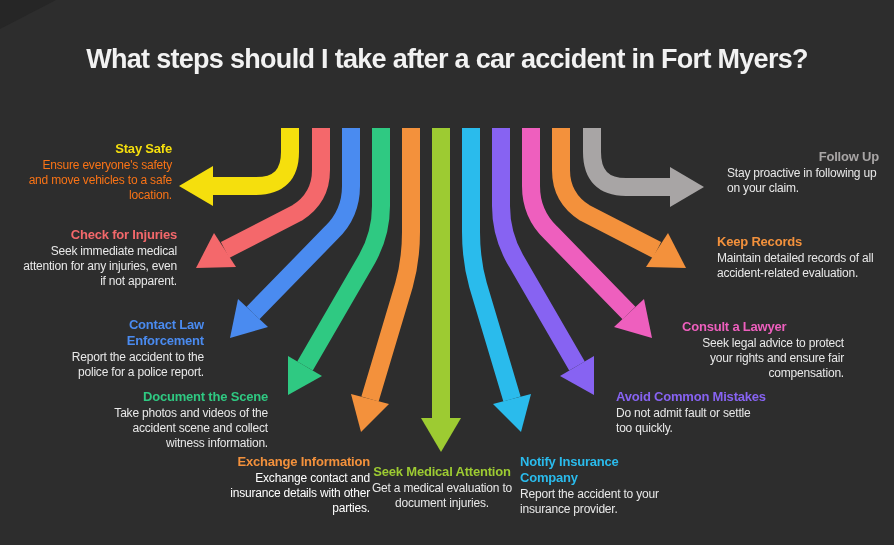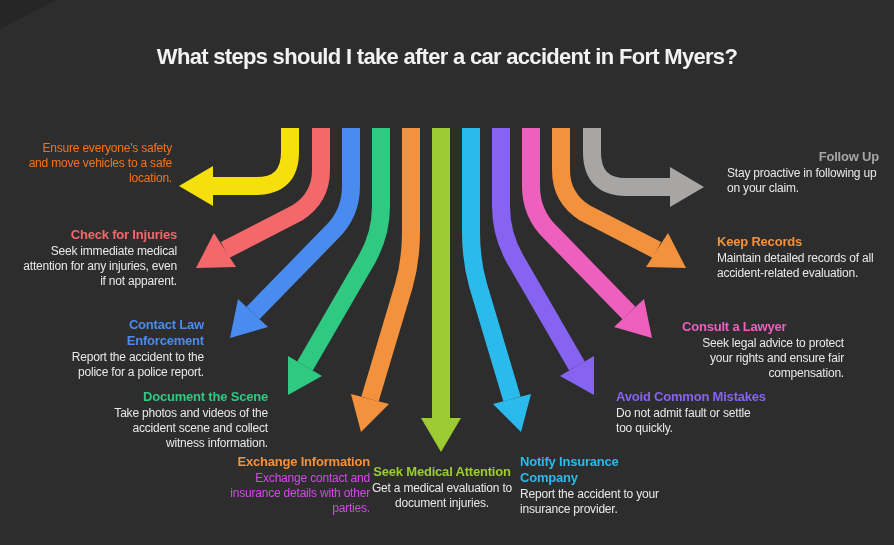--- a/index.html
+++ b/index.html
@@ -3,21 +3,21 @@
 <meta charset="utf-8">
 <style>
   html,body{margin:0;padding:0;background:#1a1a1a;}
   .stage{
     position:relative;width:894px;height:545px;overflow:hidden;
     background:#2d2d2d;
     font-family:"Liberation Sans", sans-serif;
   }
   .stage-title{
     position:absolute;top:44px;left:0;width:100%;
-    text-align:center;font-size:22px;font-weight:bold;
+    text-align:center;font-size:27px;font-weight:bold;
     letter-spacing:-0.7px;color:#f2f2f2;
   }
   svg.arrows{position:absolute;top:0;left:0;}
   .step{
     position:absolute;font-size:12px;line-height:1.24;
     letter-spacing:-0.2px;color:#e8e8e8;
   }
   .step .t{font-size:13px;font-weight:bold;margin-bottom:1px;letter-spacing:-0.2px;}
   .align-r{text-align:right}
   .align-c{text-align:center}
@@ -51,41 +51,42 @@
     <polygon points="361,432 351,394 389,404" fill="#F3913C"></polygon>
     <polygon points="441,452 421,418 461,418" fill="#9DCB32"></polygon>
     <polygon points="521,432 493,404 531,394" fill="#2ABBEC"></polygon>
     <polygon points="594,395 560,376 594,356" fill="#8763F2"></polygon>
     <polygon points="652,338 614,327 644,299" fill="#EE5FBE"></polygon>
     <polygon points="686,268 646,267 668,233" fill="#F3913C"></polygon>
     <polygon points="704,187 670,167 670,207" fill="#A8A5A5"></polygon>
   </svg>
 
   <div class="step align-r" style="top:141px;right:722px;width:150px">
+    <div class="t" style="color: rgb(245, 223, 13);">Stay Safe</div>
     <div class="d" style="color: #f97316;">Ensure everyone's safety and move vehicles to a safe location.</div>
   </div>
 
   <div class="step align-r" style="top:227px;right:717px;width:155px">
     <div class="t" style="color: rgb(244, 104, 107);">Check for Injuries</div>
     <div class="d" style="color: rgb(232, 232, 232);">Seek immediate medical attention for any injuries, even if not apparent.</div>
   </div>
 
   <div class="step align-r" style="top:389px;right:626px;width:155px">
     <div class="t" style="color: rgb(47, 201, 130);">Document the Scene</div>
     <div class="d" style="color: rgb(232, 232, 232);">Take photos and videos of the accident scene and collect witness information.</div>
   </div>
 
   <div class="step align-r" style="top:317px;right:690px;width:142px">
     <div class="t" style="color: rgb(74, 139, 240);">Contact Law Enforcement</div>
     <div class="d" style="color: rgb(232, 232, 232);">Report the accident to the police for a police report.</div>
   </div>
 
   <div class="step align-r" style="top:454px;right:524px;width:150px">
     <div class="t" style="color: rgb(243, 145, 60);">Exchange Information</div>
-    <div class="d" style="color: #d946ef;">Exchange contact and insurance details with other parties.</div>
+    <div class="d" style="color: #ffffff;">Exchange contact and insurance details with other parties.</div>
   </div>
 
   <div class="step align-c" style="top:464px;left:358px;width:168px">
     <div class="t" style="color: rgb(157, 203, 50);">Seek Medical Attention</div>
     <div class="d" style="color: rgb(232, 232, 232);">Get a medical evaluation to document injuries.</div>
   </div>
 
   <div class="step" style="top:454px;left:520px;width:140px">
     <div class="t" style="color: rgb(42, 187, 236);">Notify Insurance Company</div>
     <div class="d" style="color: rgb(232, 232, 232);">Report the accident to your insurance provider.</div>

